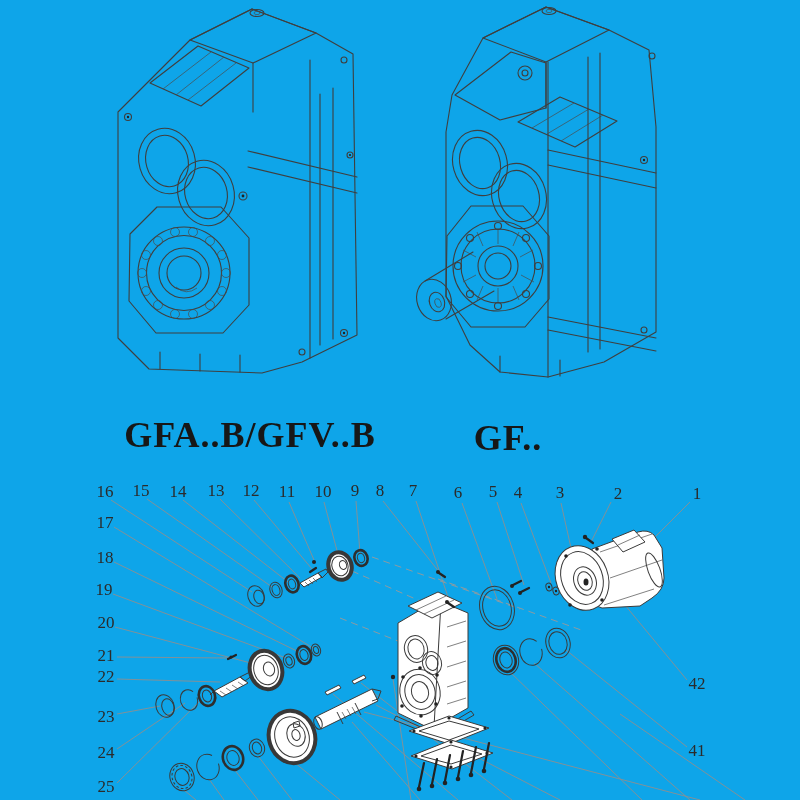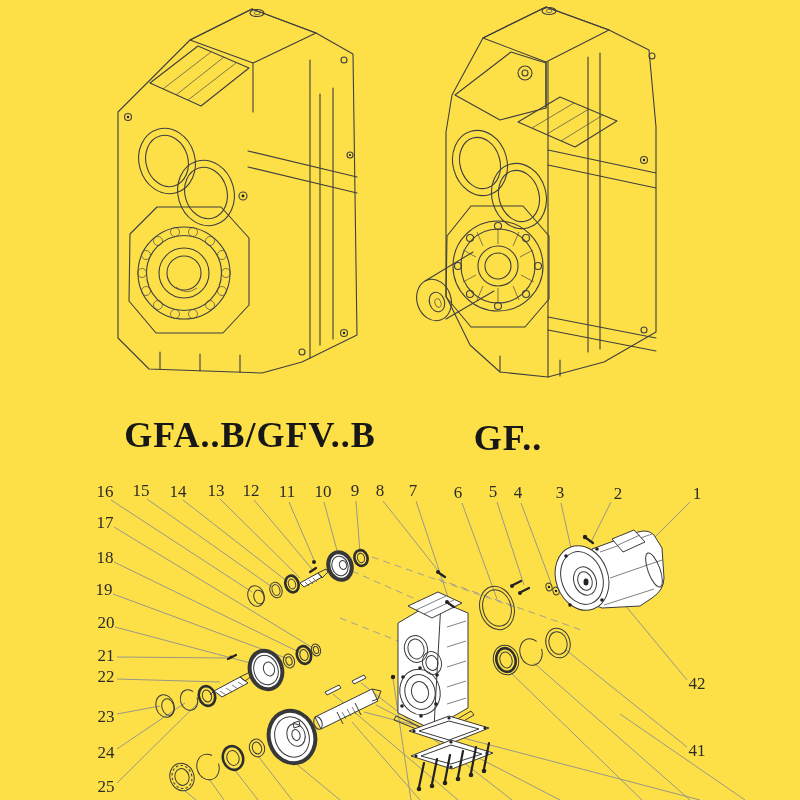--- a/index.html
+++ b/index.html
@@ -1,16 +1,16 @@
 <!DOCTYPE html>
 <html><head>
 <meta charset="utf-8">
 <style>
   html,body{margin:0;padding:0;background:#fff;}
-  .canvas{position:relative;width:800px;height:800px;background:#fde047;overflow:hidden;
+  .canvas{position:relative;width:800px;height:800px;background:#0ea5e9;overflow:hidden;
           font-family:"Liberation Serif", serif;}
   svg{display:block;}
   .draw{stroke:#3f3f3f;stroke-width:1.1;fill:none;stroke-linejoin:round;stroke-linecap:round;}
   .drawthin{stroke:#4a4a4a;stroke-width:.7;fill:none;}
   .part{stroke:#3a3a3a;stroke-width:1;fill:none;stroke-linejoin:round;}
   .partw{stroke:#3a3a3a;stroke-width:1;fill:#ffffff;stroke-linejoin:round;}
   .dark{stroke:#2e2e2e;stroke-width:2.6;fill:none;}
   .band{stroke:#383838;stroke-width:4;fill:#ffffff;}
   .leader{stroke:#8f8f8f;stroke-width:.9;fill:none;}
   .axis{stroke:#9a9a9a;stroke-width:.9;fill:none;stroke-dasharray:7 5;}

